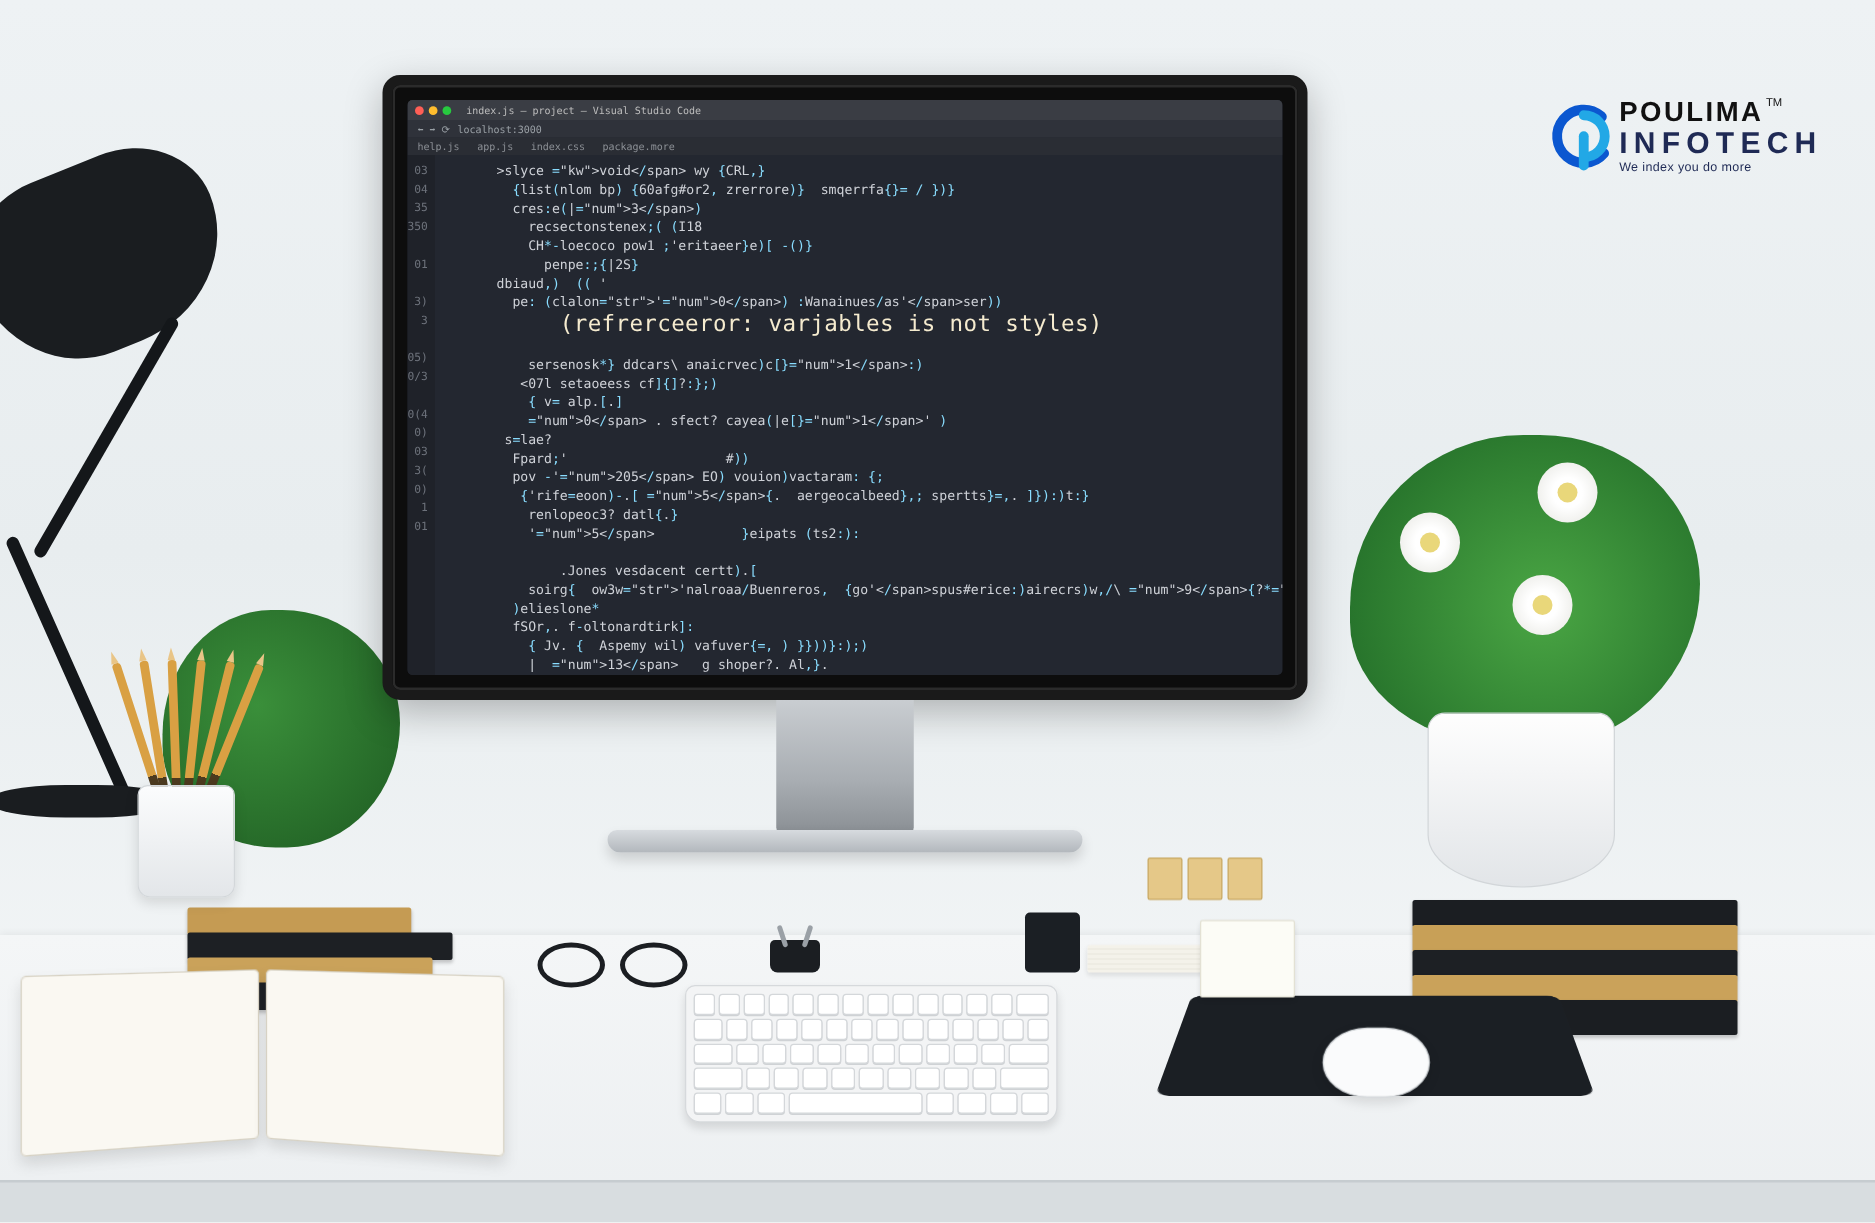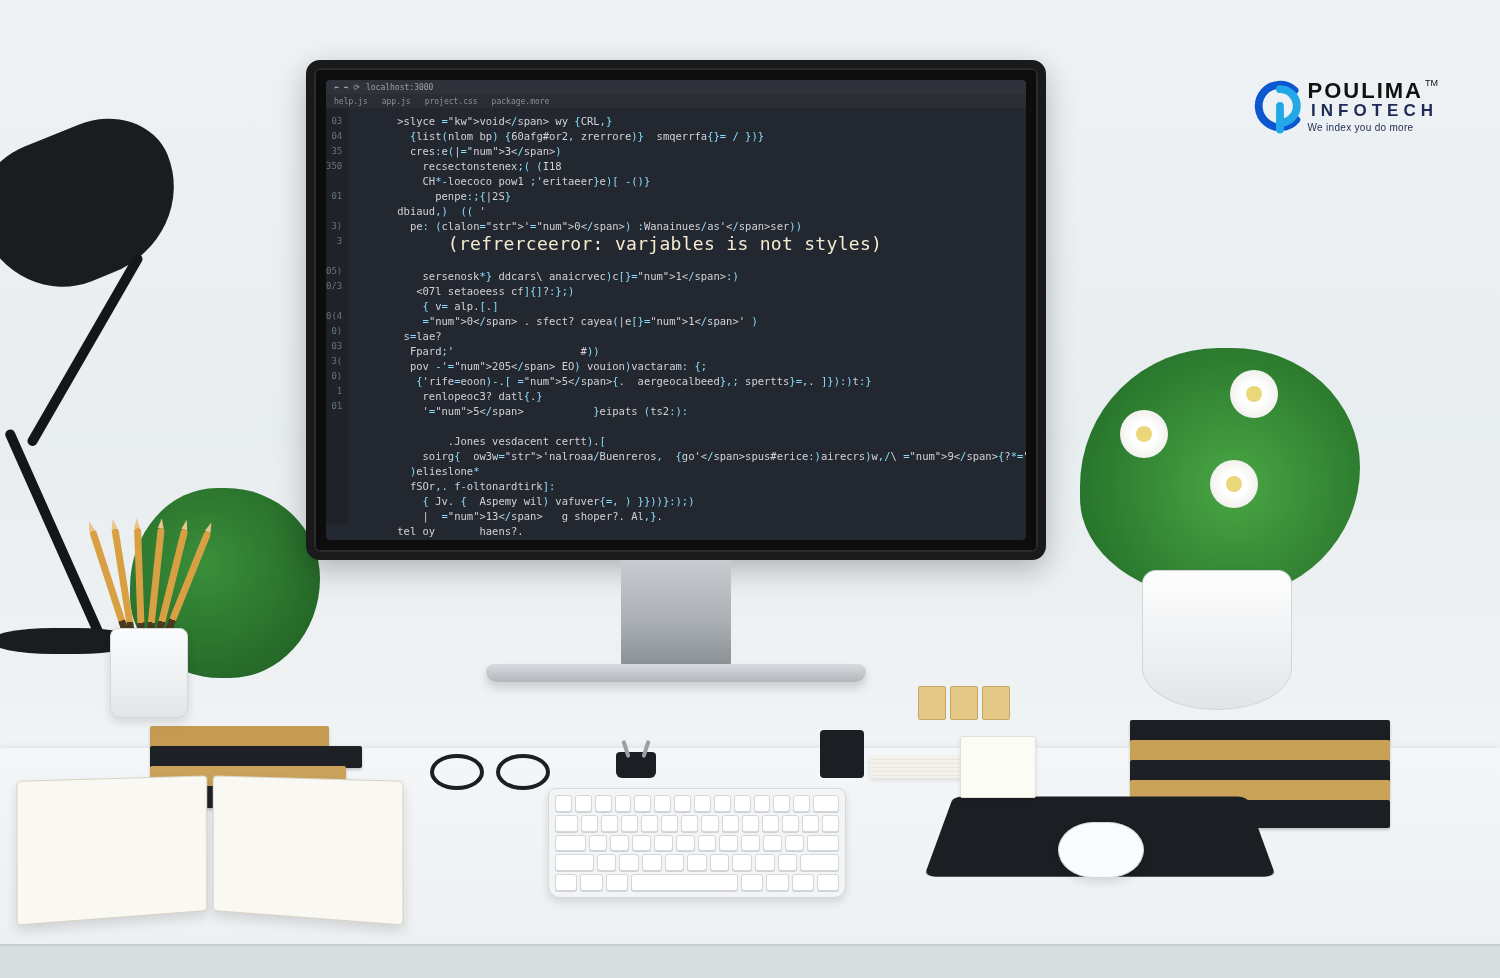--- a/index.html
+++ b/index.html
@@ -9,32 +9,32 @@
     height: 978px;
     position: relative;
     overflow: hidden;
     background: linear-gradient(180deg, #eef2f4 0%, #e8edef 45%, #f6f8f9 100%);
   }
 
   
   .logo-block {
     position: absolute;
     top: 78px;
-    right: 62px;
+    right: 42px;
     display: flex;
     align-items: center;
   }
   .logo-mark {
     width: 56px; height: 56px;
     position: relative;
   }
   .logo-mark svg { width: 100%; height: 100%; }
   .logo-text { display: flex; flex-direction: column; line-height: 1.05; }
   .logo-line1 { font-weight: 800; font-size: 22px; letter-spacing: 2px; color: #111; }
-  .logo-line2 { font-weight: 800; font-size: 17px; letter-spacing: 5px; color: #1f2a55; text-align: right; }
+  .logo-line2 { font-weight: 800; font-size: 24px; letter-spacing: 5px; color: #1f2a55; }
   .logo-tagline { font-size: 10px; color: #1f2a55; margin-top: 3px; letter-spacing: .3px; }
   .tm { font-size: 9px; vertical-align: top; margin-left: 2px; color:#111; }
 
   
   .monitor {
     position: absolute;
     left: 306px;
     top: 60px;
     width: 740px;
     height: 710px;
@@ -211,28 +211,34 @@
 <div class="plant-left"></div>
 <div class="plant-right"></div>
 <div class="flower" style="bottom:520px;left:1120px"></div>
 <div class="flower" style="bottom:470px;left:1210px"></div>
 <div class="flower" style="bottom:560px;left:1230px"></div>
 <div class="pot-right"></div>
 
 <div class="monitor">
   <div class="bezel">
     <div class="screen">
+      <div class="titlebar">
+        <span class="dot r"></span>
+        <span class="dot y"></span>
+        <span class="dot g"></span>
+        <span style="margin-left:8px">index.js — project — Visual Studio Code</span>
+      </div>
       <div class="addressbar">
         <span>⬅ ➡ ⟳</span>
         <span>localhost:3000</span>
       </div>
       <div class="tabbar">
         <span>help.js</span>
         <span>app.js</span>
-        <span>project.css</span>
+        <span>index.css</span>
         <span>package.more</span>
       </div>
       <div class="codewrap">
         <div class="gutter" id="gutter">03<br>04<br>35<br>350<br><br>01<br><br>3)<br>3<br><br>05)<br>0/3<br><br>0(4<br>0)<br>03<br>3(<br>0)<br>1<br>01<br></div>
         <div class="code" id="code">&gt;slyce <span class<span="" class="op">=</span>"kw"&gt;void&lt;<span class="op">/</span>span&gt; wy <span class="op">{</span>CRL<span class="op">,</span><span class="op">}</span>
   <span class="op">{</span>list<span class="op">(</span>nlom bp<span class="op">)</span> <span class="op">{</span>60afg#or2<span class="op">,</span> zrerrore<span class="op">)</span><span class="op">}</span>  smqerrfa<span class="op">{</span><span class="op">}</span><span class="op">=</span> <span class="op">/</span> <span class="op">}</span><span class="op">)</span><span class="op">}</span>
   cres<span class="op">:</span>e<span class="op">(</span>|<span class<span="" class="op">=</span>"num"&gt;3&lt;<span class="op">/</span>span&gt;<span class="op">)</span>
     recsectonstenex<span class="op">;</span><span class="op">(</span> <span class="op">(</span>I18
     CH<span class="op">*</span><span class="op">-</span>loecoco pow1 <span class="op">;</span>'eritaeer<span class="op">}</span>e<span class="op">)</span><span class="op">[</span> <span class="op">-</span><span class="op">(</span><span class="op">)</span><span class="op">}</span>
       penpe<span class="op">:</span><span class="op">;</span><span class="op">{</span>|2S<span class="op">}</span>

